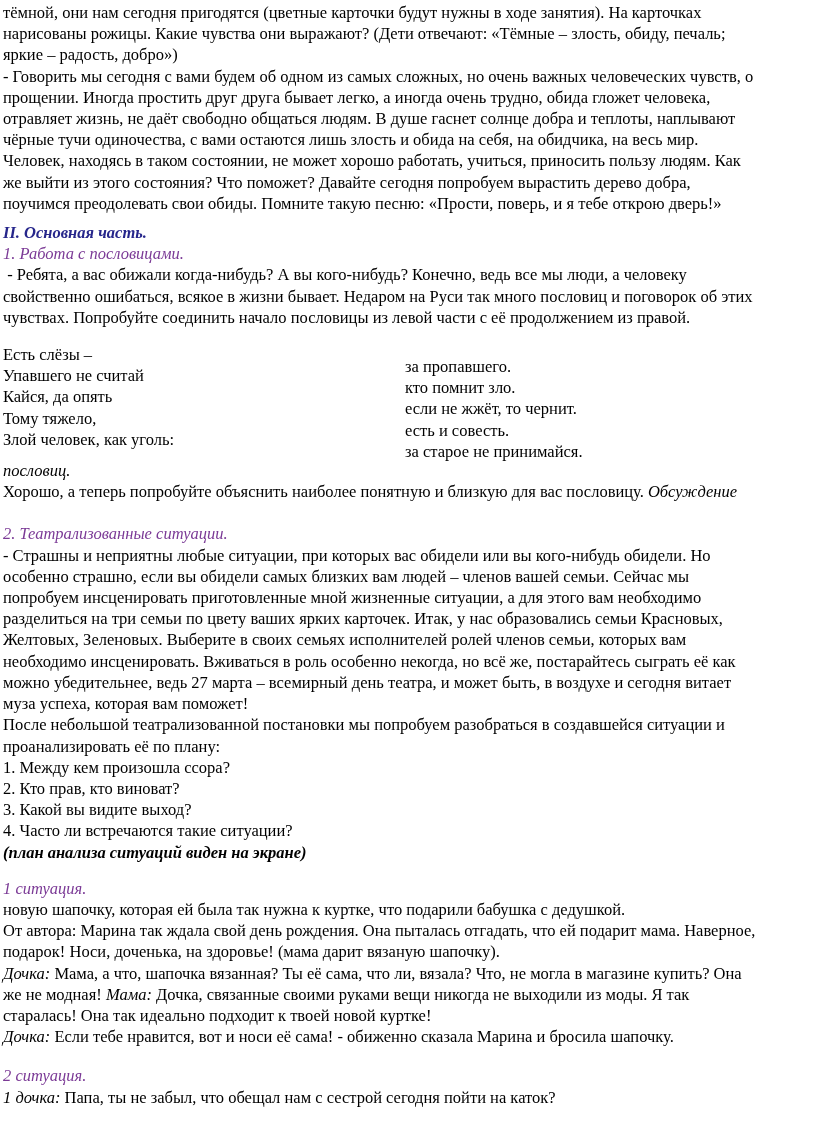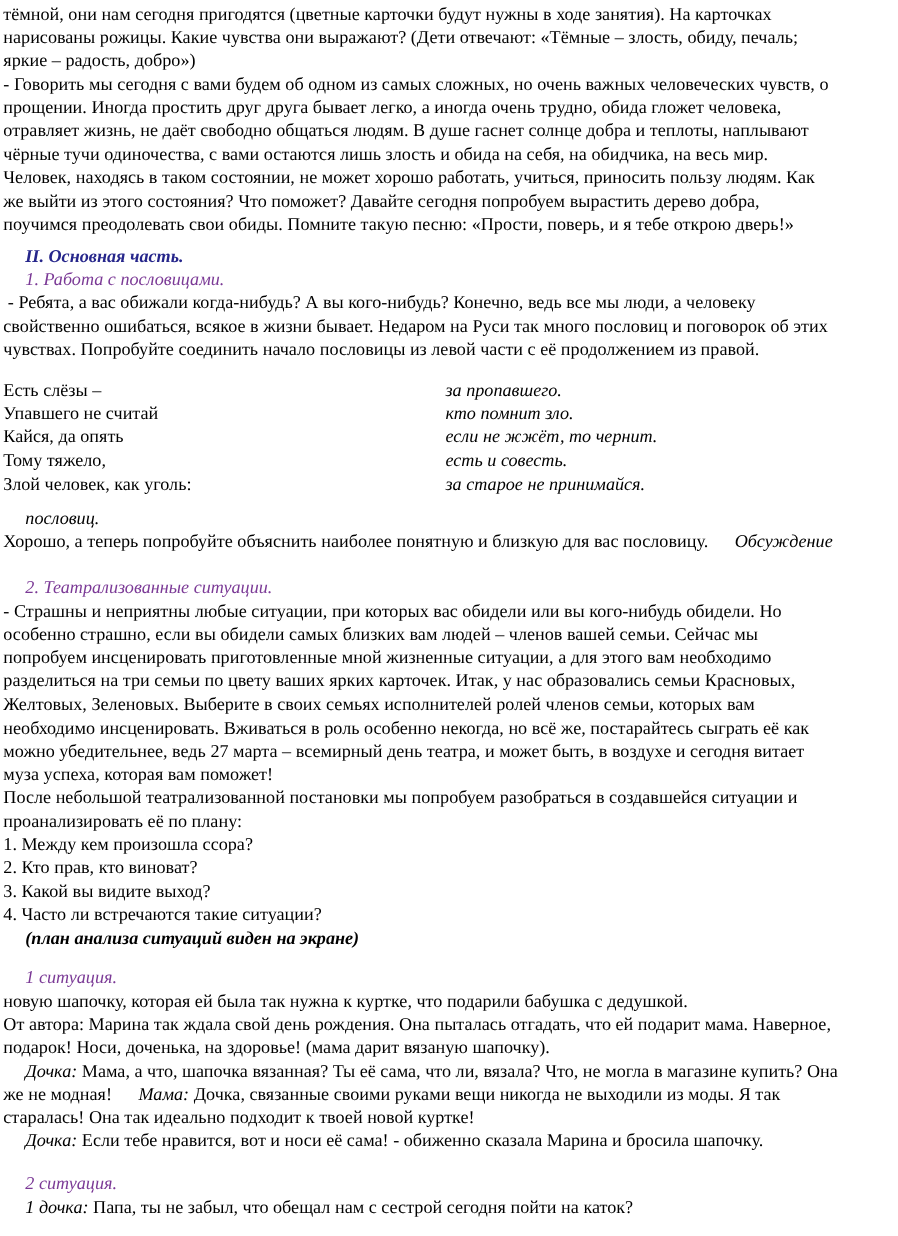--- a/index.html
+++ b/index.html
@@ -23,25 +23,24 @@
     color: #000000;
   }
   .line {
     white-space: pre-wrap;
     min-height: 21.2px;
   }
   .row2 { position: relative; }
   .row2 .right {
     position: absolute;
     left: 402px;
-    top: 0;
+    top: 12px;
     white-space: pre;
-    font-style: italic;
   }
-  .it { font-style: italic; margin-left: 20px; }
+  .it { font-style: italic; }
   .bd { font-weight: bold; }
   .c-section { color: #26268B; }
   .c-sub { color: #7B3A96; text-align: center; }
   .gap { width: 100%; }
 </style>
 </head>
 <body>
 
 <div id="document-page">
     <div class="line"><span>тёмной, они нам сегодня пригодятся (цветные карточки будут нужны в ходе занятия). На карточках</span></div>

